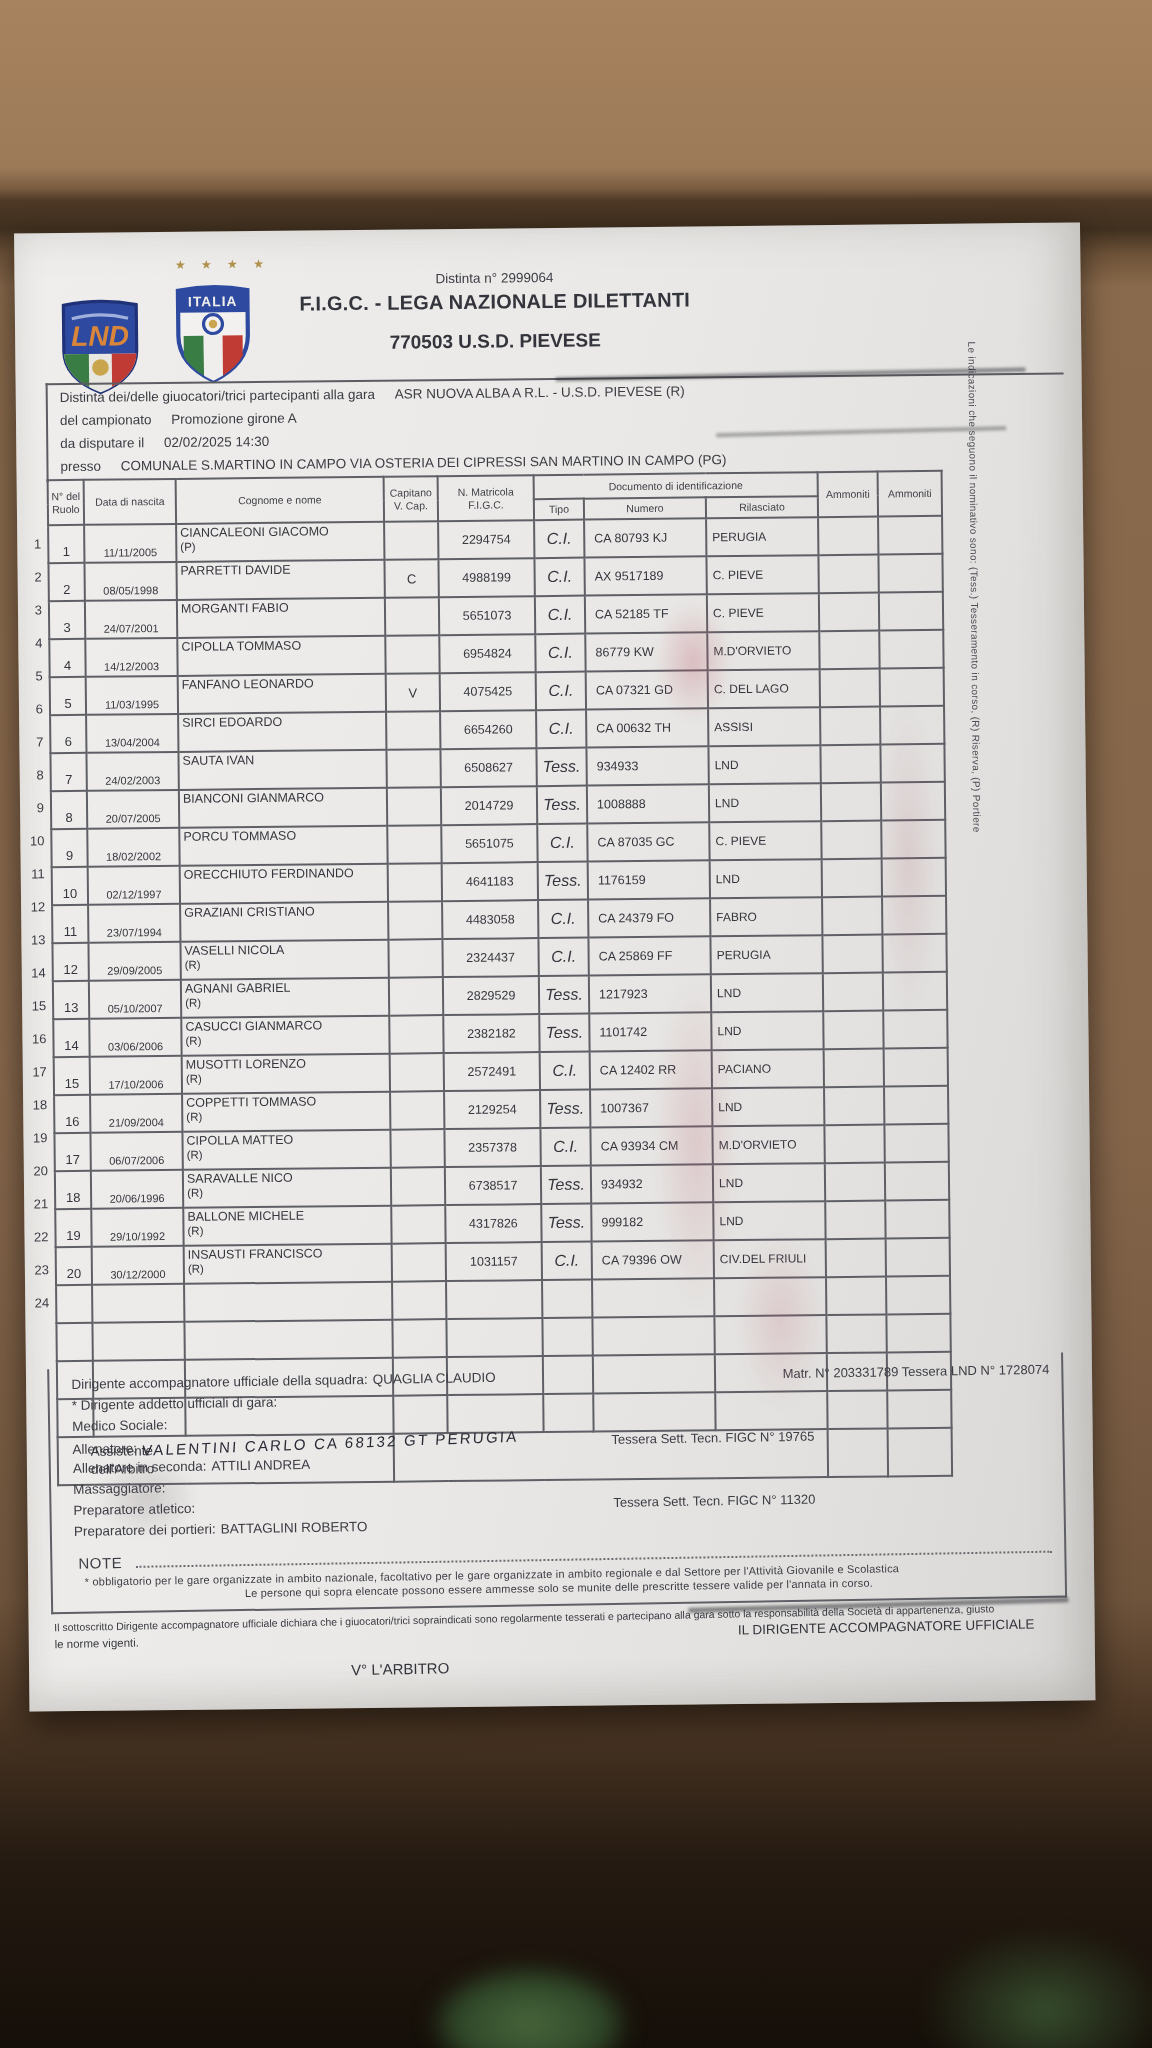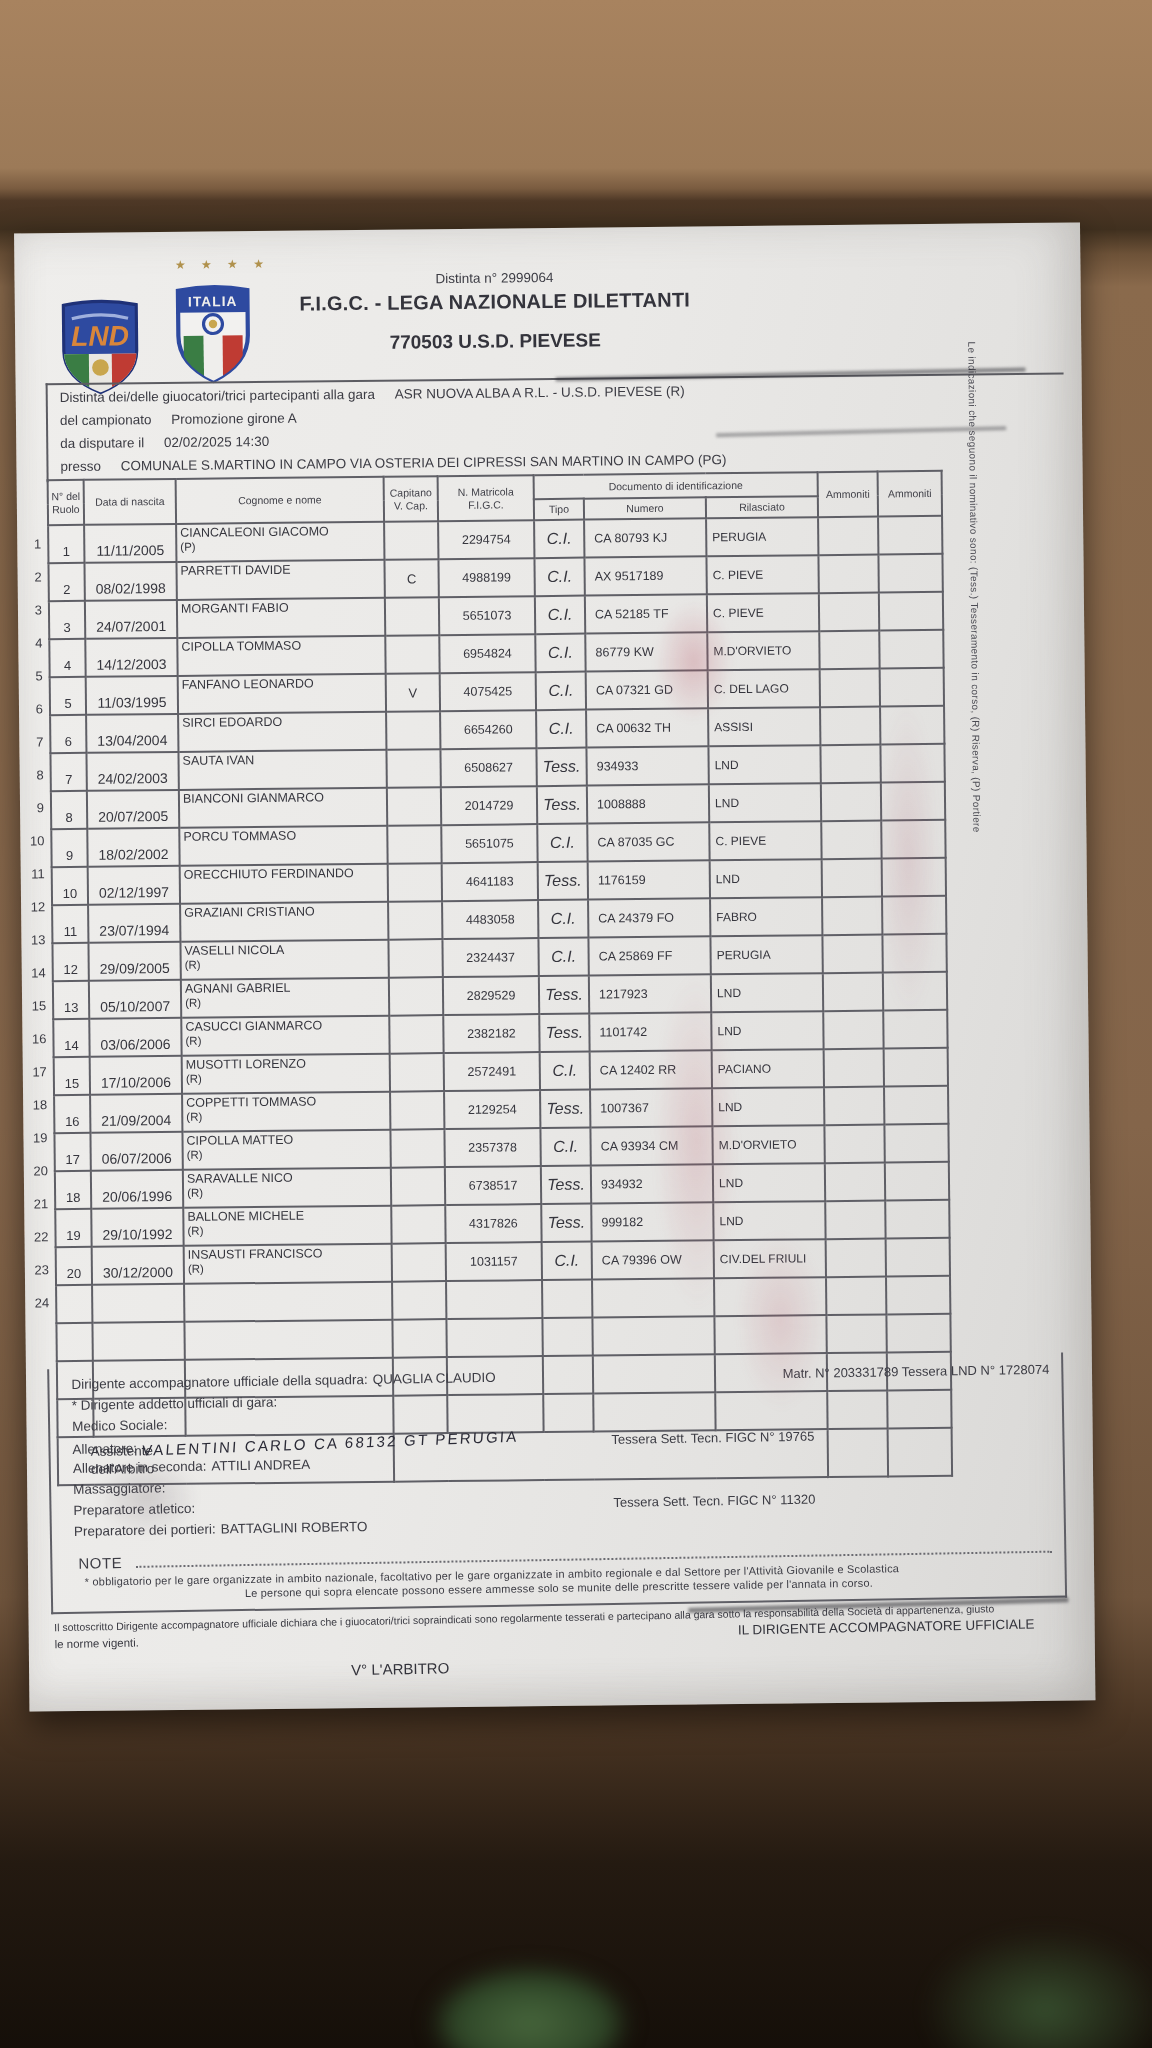--- a/index.html
+++ b/index.html
@@ -43,21 +43,21 @@
   .table-wrap{position:absolute;left:30px;top:246px;}
   .counters{position:absolute;left:-28px;top:44px;width:22px;}
   .counter{height:33px;line-height:42px;text-align:right;font-size:13px;color:#3c3c44;}
   table{border-collapse:collapse;table-layout:fixed;}
   th,td{border:2px solid #5f5f66;overflow:hidden;}
   thead th{font-weight:normal;font-size:10.5px;line-height:1.15;color:#3f3f47;padding:1px 2px;text-align:center;}
   thead tr.h1 th{height:20px;}
   thead tr.h2 th{height:17px;}
   tbody td{height:33px;padding:0 3px;color:#36363e;}
   .c-num{text-align:center;vertical-align:bottom;padding-bottom:3px;font-size:13px;}
-  .c-dob{text-align:center;vertical-align:bottom;padding-bottom:3px;font-size:14px;}
+  .c-dob{text-align:center;vertical-align:bottom;padding-bottom:3px;font-size:11px;}
   .c-name{vertical-align:top;}
   .pname{font-size:12.5px;line-height:1.2;padding-top:1px;white-space:nowrap;}
   .ptag{font-size:11.5px;line-height:1.1;}
   .c-cap{text-align:center;vertical-align:middle;font-size:13px;}
   .c-matr{text-align:center;vertical-align:middle;font-size:12.5px;}
   .c-tipo{text-align:center;vertical-align:middle;font-size:16px;font-style:italic;}
   .c-numero{vertical-align:middle;font-size:12.5px;padding-left:9px;white-space:nowrap;}
   .c-rila{vertical-align:middle;font-size:12px;padding-left:5px;white-space:nowrap;}
   tr.assist td{height:46px;}
   .alabel{font-size:13.5px;line-height:1.3;padding-left:32px;vertical-align:middle;}
@@ -240,21 +240,21 @@
               <td class="c-cap"></td>
               <td class="c-matr">2294754</td>
               <td class="c-tipo">C.I.</td>
               <td class="c-numero">CA 80793 KJ</td>
               <td class="c-rila">PERUGIA</td>
               <td class="c-esp"></td>
               <td class="c-amm"></td>
             </tr>
             <tr>
               <td class="c-num">2</td>
-              <td class="c-dob">08/02/1998</td>
+              <td class="c-dob">08/05/1998</td>
               <td class="c-name">
                 <div class="pname">PARRETTI DAVIDE</div>
                 <div class="ptag"></div>
               </td>
               <td class="c-cap">C</td>
               <td class="c-matr">4988199</td>
               <td class="c-tipo">C.I.</td>
               <td class="c-numero">AX 9517189</td>
               <td class="c-rila">C. PIEVE</td>
               <td class="c-esp"></td>

